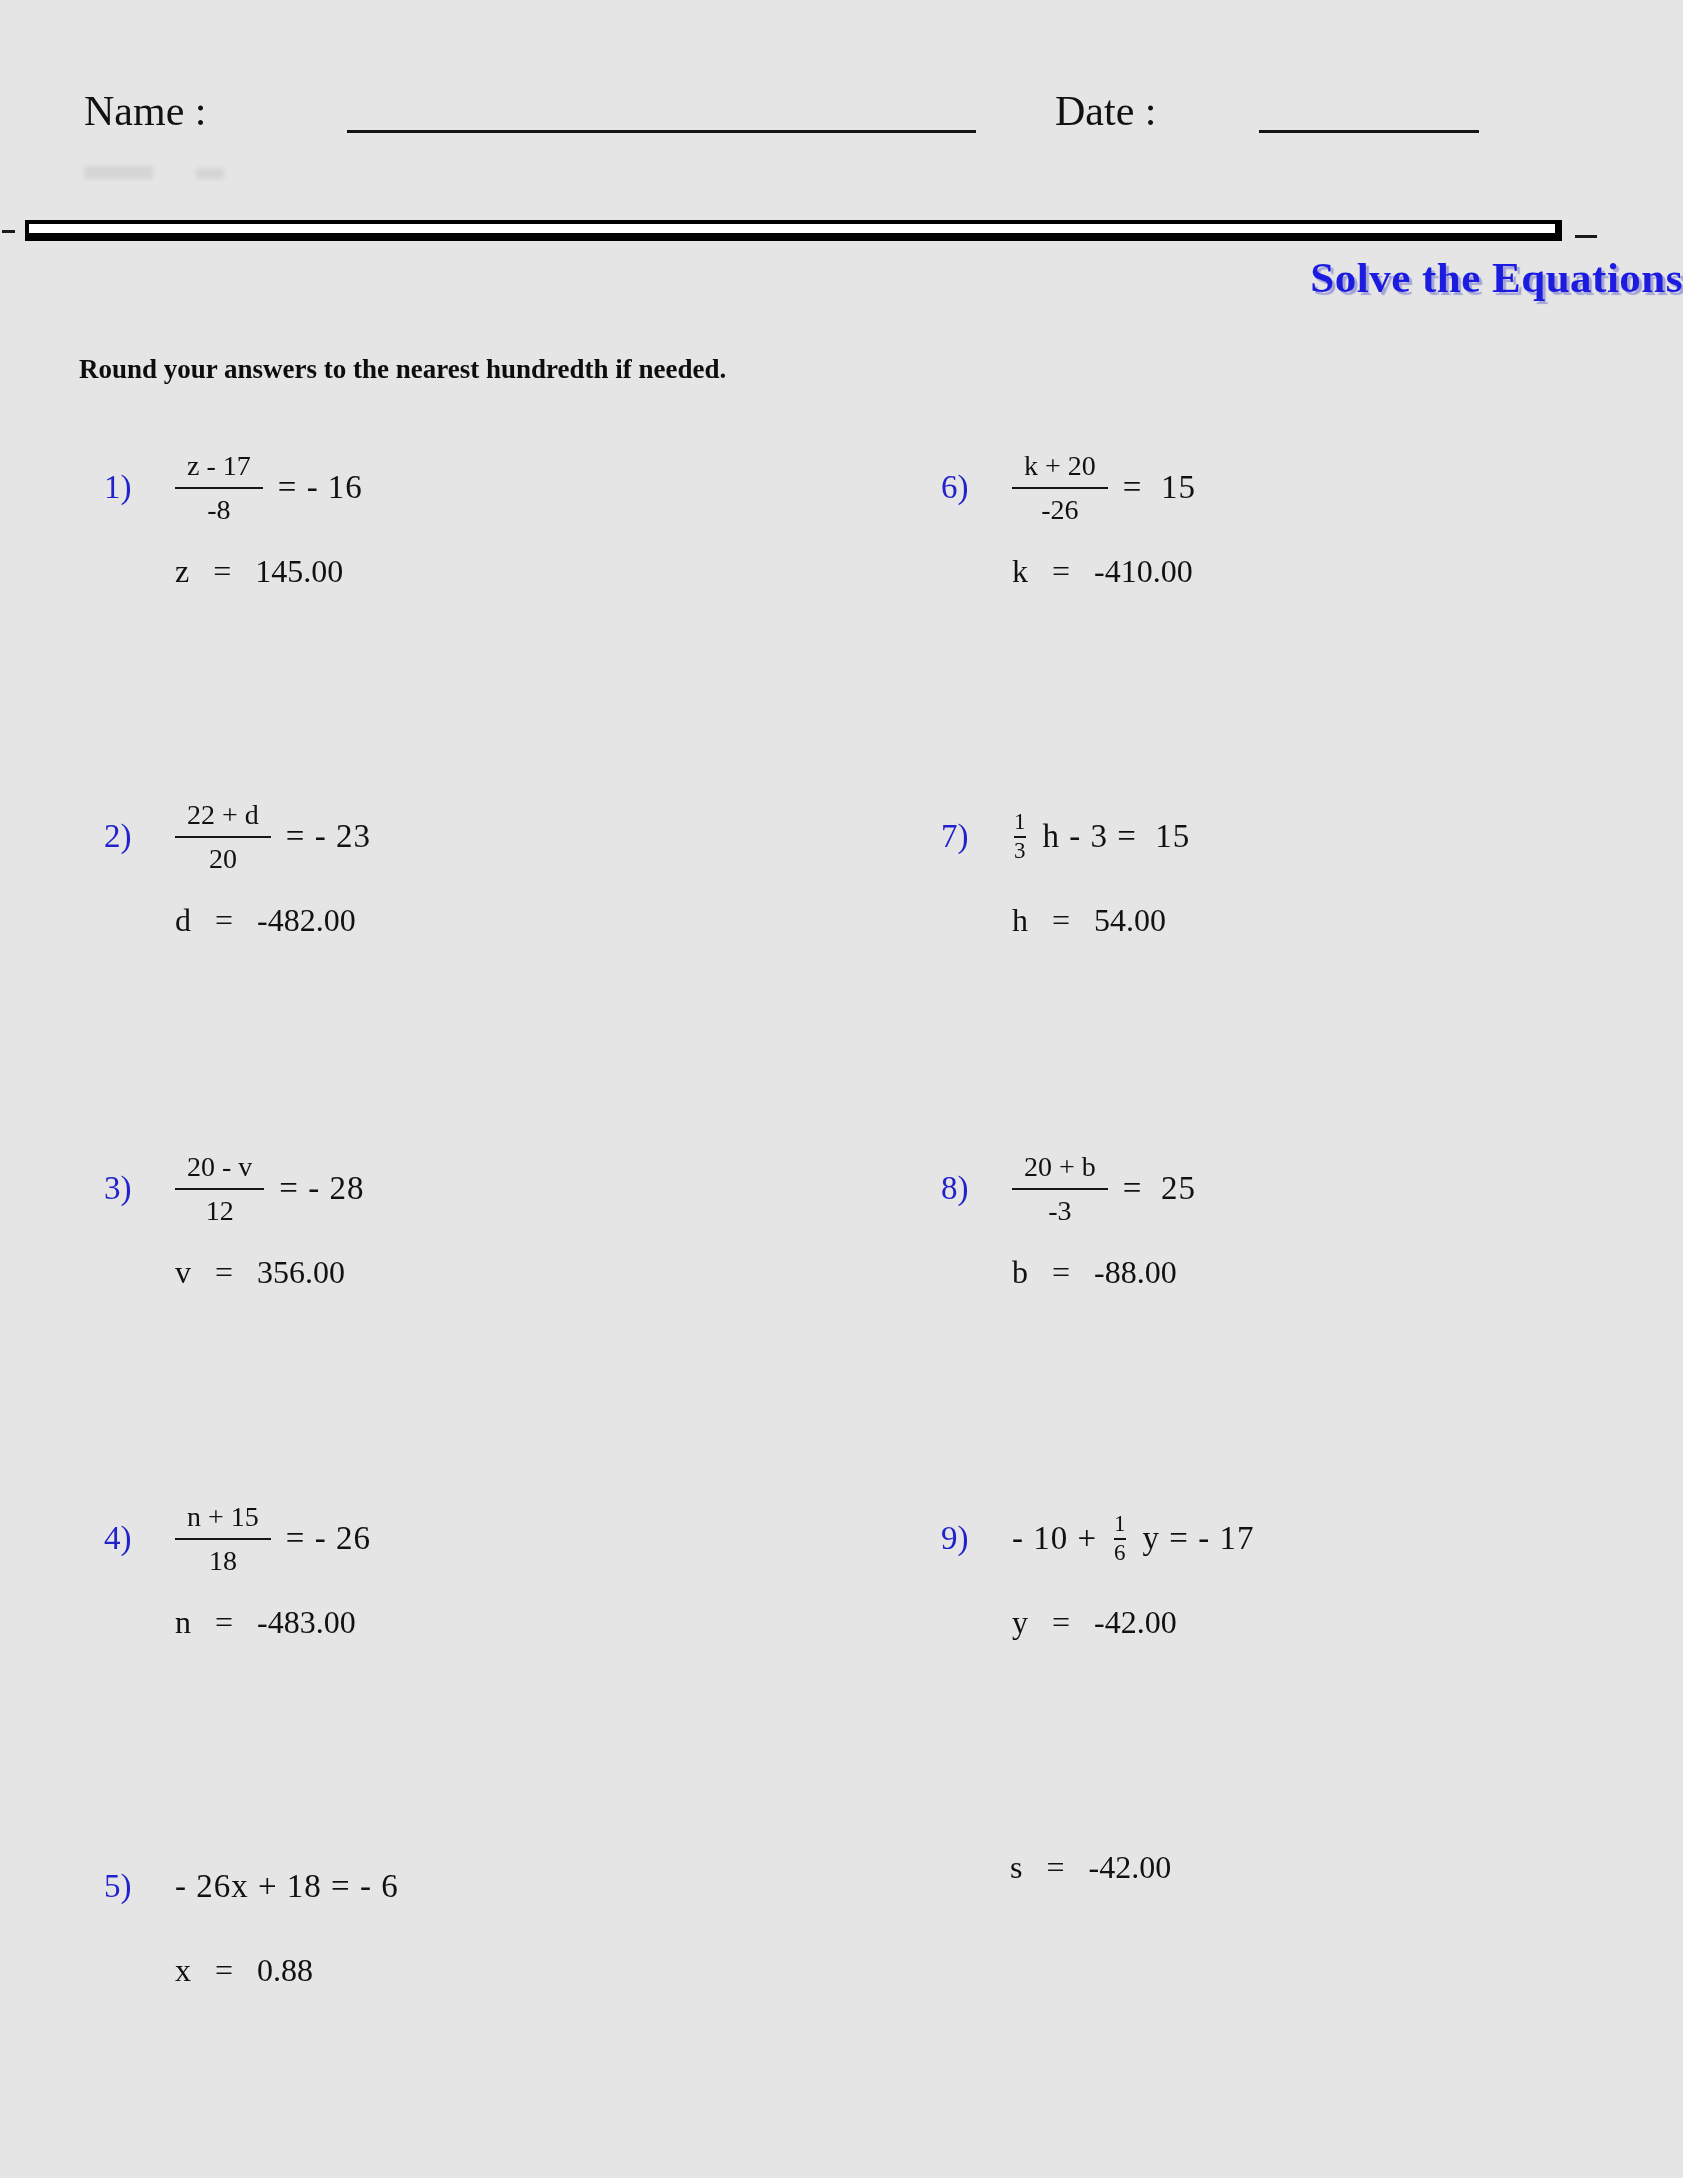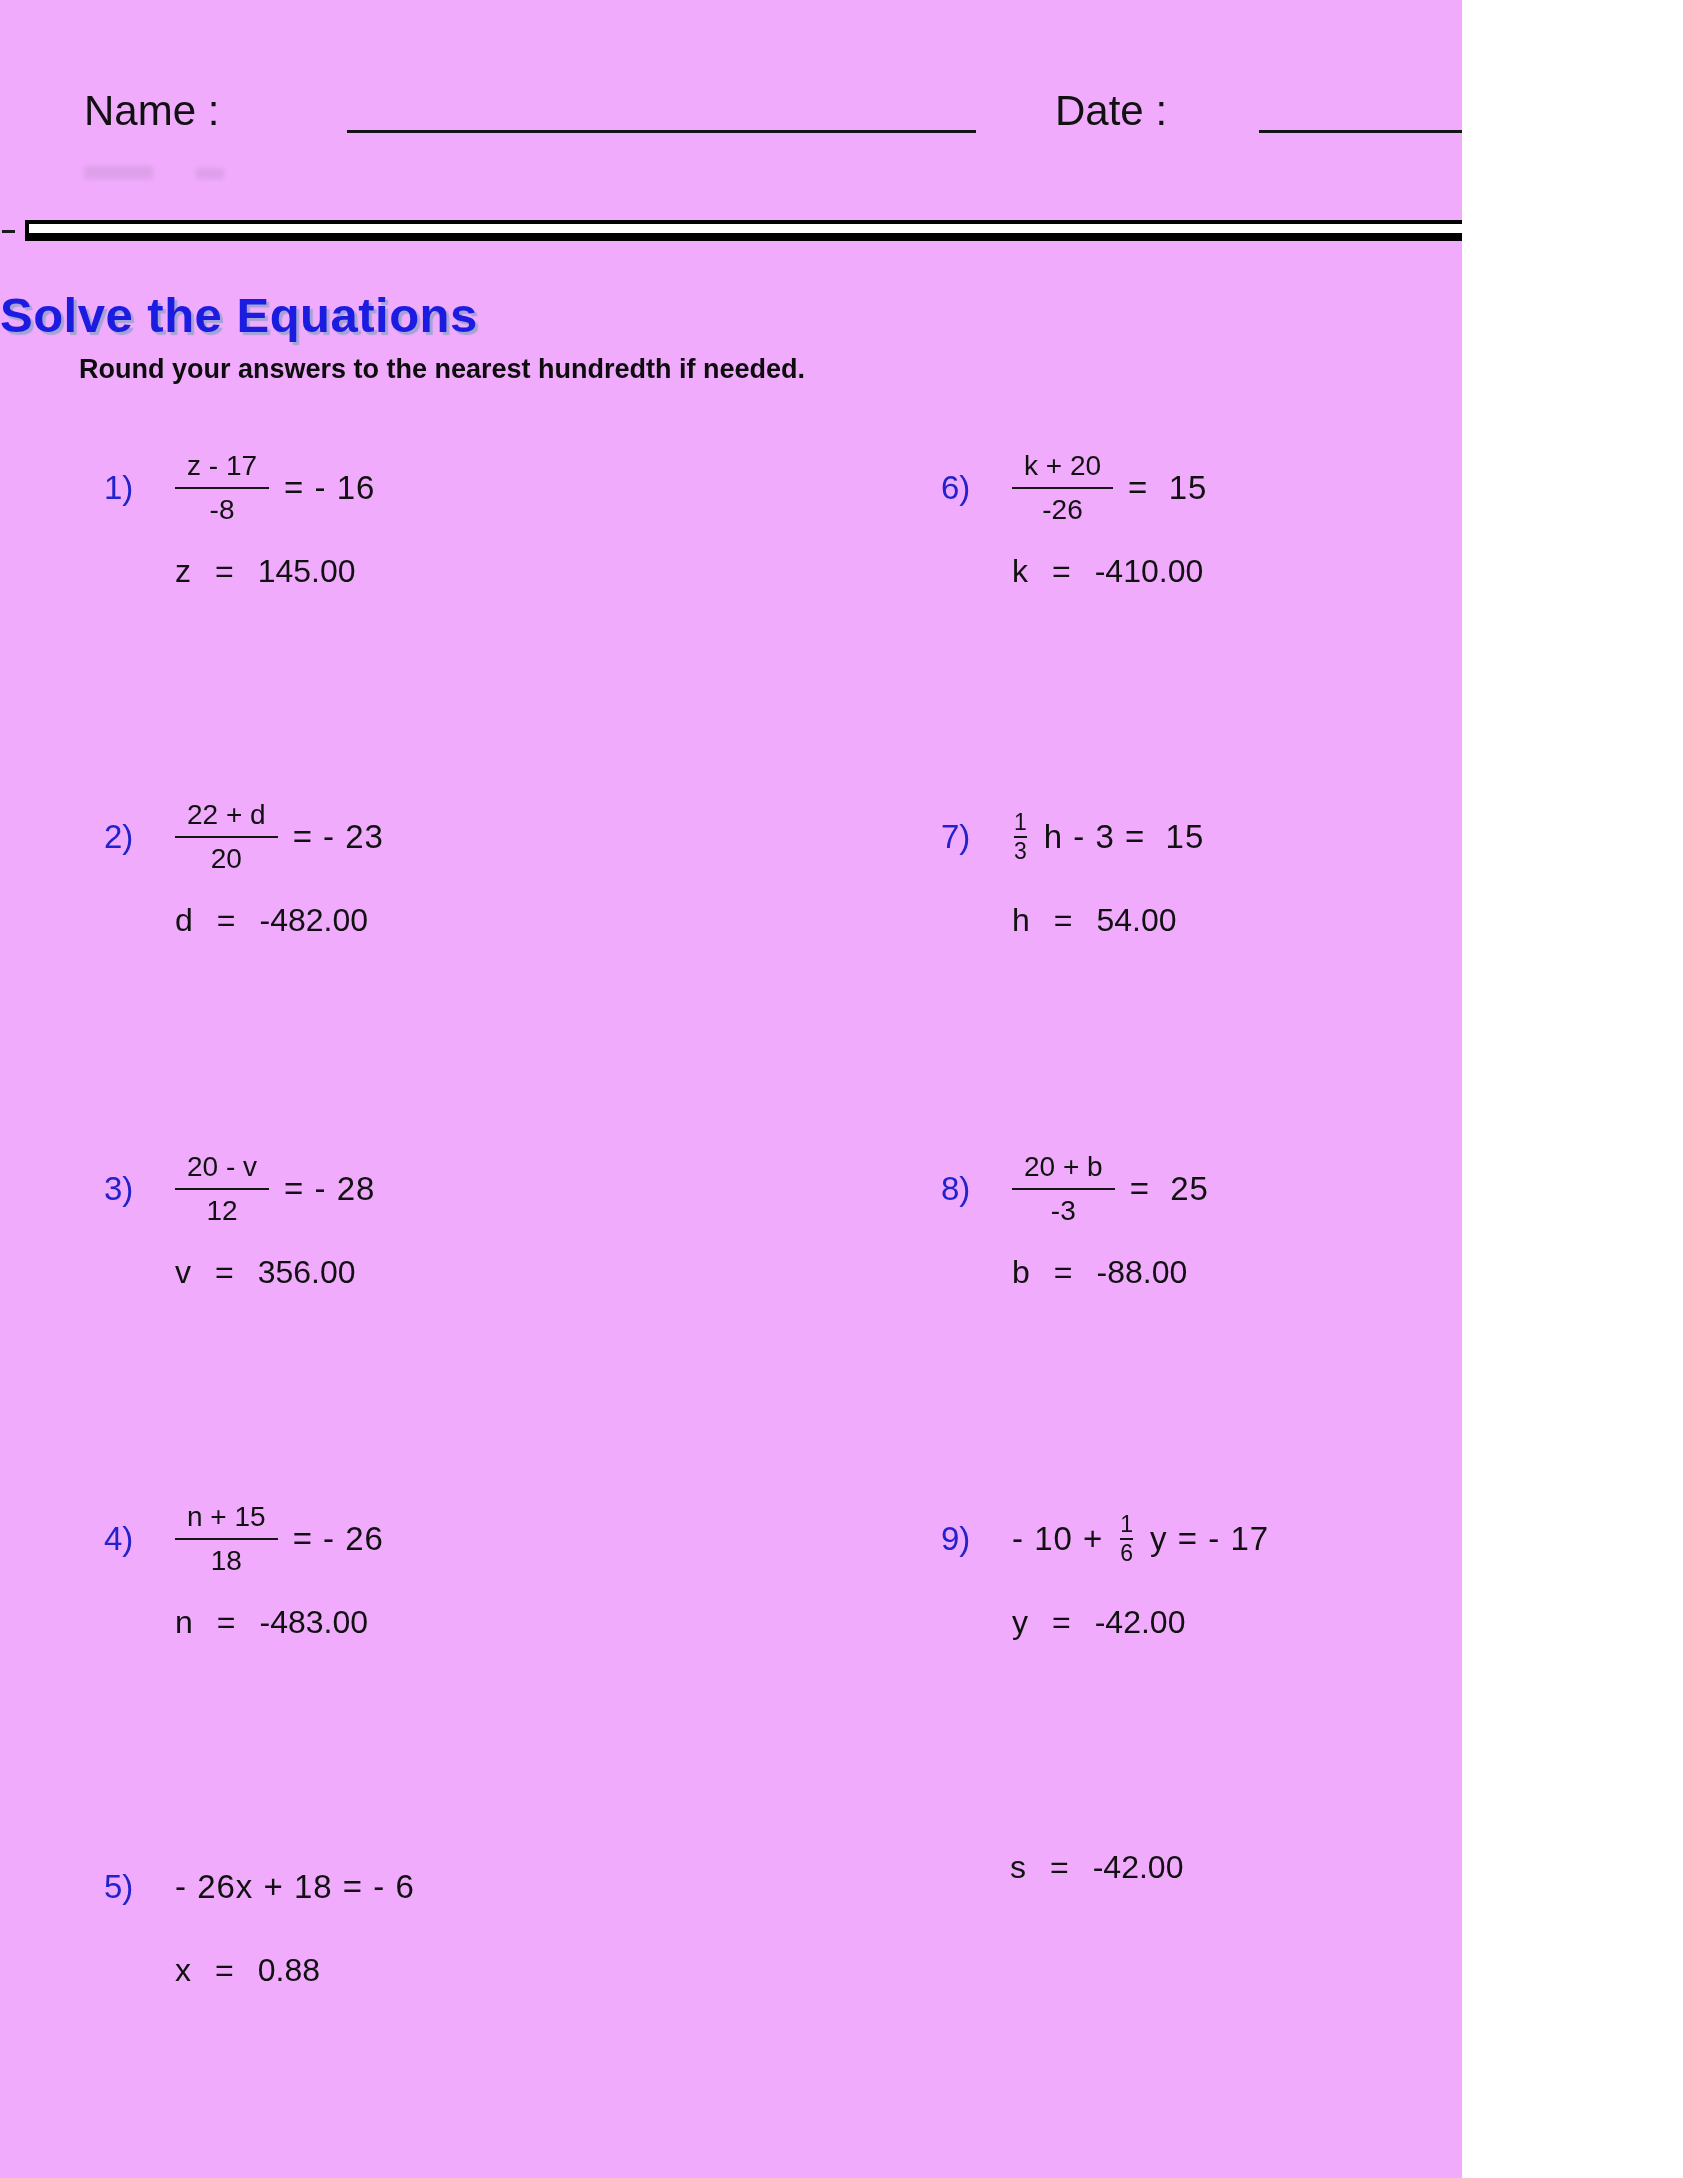--- a/index.html
+++ b/index.html
@@ -3,45 +3,45 @@
 <meta charset="utf-8">
 <style>
   :root{
     --accent:#2222CC;
     --title-blue:#1C1CE0;
     --ink:#111111;
     --shadow:#A3A3D6;
   }
   html,body{margin:0;padding:0;background:#ffffff;}
   .page{
-    position:relative;width:1462px;height:2178px;background:#f0abfc;overflow:hidden;
-    font-family:Liberation Sans, sans-serif;color:var(--ink);
+    position:relative;width:1683px;height:2178px;background:#e5e5e5;overflow:hidden;
+    font-family:Liberation Serif, serif;color:var(--ink);
   }
   
   .name-label{position:absolute;left:84px;top:87px;font-size:42px;}
   .date-label{position:absolute;left:1035px;top:87px;font-size:42px;margin-left:20px;}
   .u-line{position:absolute;height:3px;background:#151515;}
   .u-name{left:347px;top:130px;width:629px;}
   .u-date{left:1259px;top:130px;width:220px;}
   .ghost{position:absolute;background:rgba(60,60,60,0.09);filter:blur(2px);border-radius:2px;}
   .ghost1{left:84px;top:166px;width:69px;height:13px;}
   .ghost2{left:196px;top:168px;width:28px;height:11px;}
   
   .divider{
     position:absolute;left:25px;top:220px;width:1537px;height:21px;box-sizing:border-box;
     background:#ffffff;border:4px solid #000;border-bottom-width:8px;border-right-width:7px;
   }
   .tick{position:absolute;background:#1a1a1a;height:3px;}
   .tick-l{left:2px;top:230px;width:13px;}
   .tick-r{left:1575px;top:235px;width:22px;}
   
   .title{
-    position:absolute;left:0;right:0;top:253px;text-align:left;
-    font-size:49px;font-weight:bold;color:var(--title-blue);
-    text-shadow:3px 3px 1px var(--shadow);letter-spacing:0.5px;margin-top:34px;
+    position:absolute;left:0;right:0;top:253px;text-align:right;
+    font-size:43px;font-weight:bold;color:var(--title-blue);
+    text-shadow:3px 3px 1px var(--shadow);letter-spacing:0.5px;
   }
   .instruction{position:absolute;left:79px;top:354px;font-size:27px;font-weight:bold;color:#0d0d0d;}
   
   .problem{position:absolute;}
   .p-row{display:flex;align-items:center;}
   .p-num{width:71px;font-size:33px;color:var(--accent);flex:none;}
   .p-eq{height:103px;display:flex;align-items:center;gap:15px;font-size:33px;}
   .eq-text{white-space:pre;letter-spacing:1px;text-align:right;}
   .frac{display:flex;flex-direction:column;align-items:center;font-size:28px;line-height:1.2;}
   .frac .num,.frac .den{padding:1px 12px;white-space:pre;}

